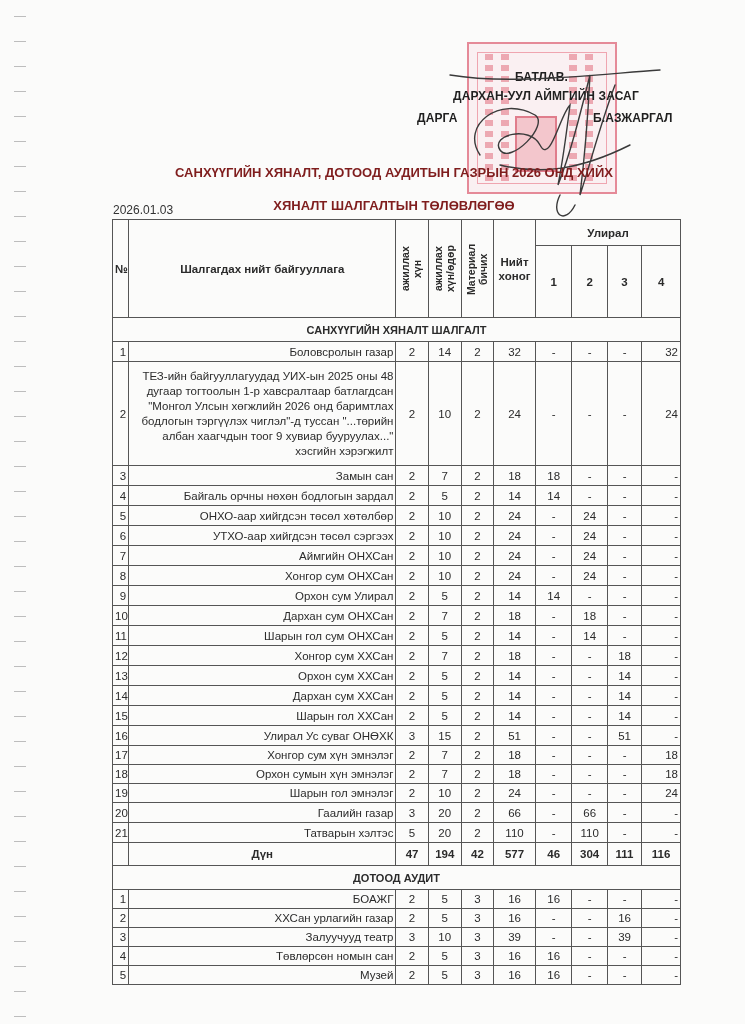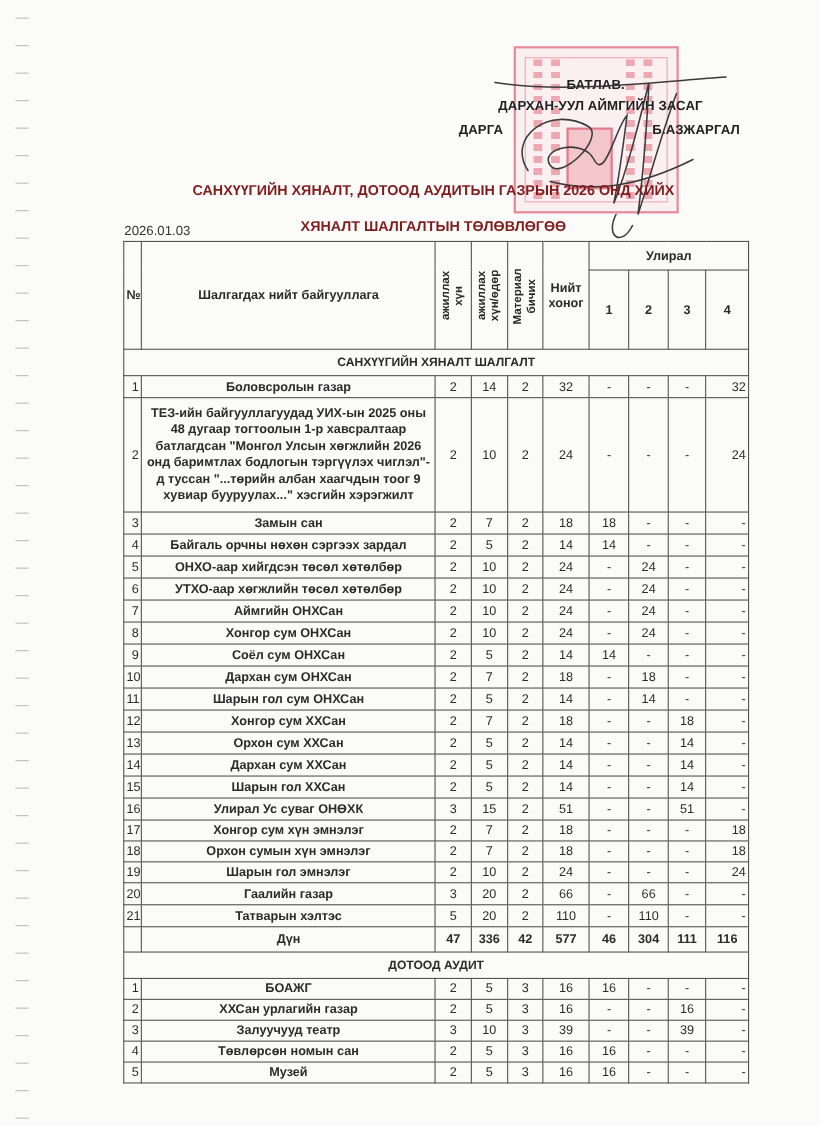--- a/index.html
+++ b/index.html
@@ -35,21 +35,21 @@
   .col-no { width:15px; } .col-name { width:249px; } .col-c1 { width:30px; } .col-c2 { width:31px; }
   .col-c3 { width:30px; } .col-tot { width:39px; } .col-q1{ width:34px;} .col-q2{width:33px;} .col-q3{width:32px;} .col-q4{width:36px;}
   .vert { writing-mode:vertical-rl; transform:rotate(180deg); font-size:10.5px; line-height:12px; white-space:nowrap; margin:0 auto; }
   .hdr-main { height:72px; }
   .hdr-top { height:26px; }
   .section td { text-align:center; font-weight:bold; height:23px; font-size:11px; }
   td.num { text-align:center; }
   td.q { text-align:center; }
   td.q4 { text-align:right; padding-right:3px; }
   td.idx { text-align:right; padding-right:2px; }
-  td.name { text-align:center; padding-left:3px;font-weight:bold; }
+  td.name { text-align:right; padding-left:3px; }
   tr.r td { height:19px; }
   tr.tall td { height:103px;margin-top:39px; }
   tr.r20 td { height:18px; }
   tr.total td { font-weight:bold; height:22px; }
   .wrap { line-height:15px; display:block; }
   .dash { color:#666; }
 </style>
 </head>
 <body>
 
@@ -192,21 +192,21 @@
         <td class="num">7</td>
         <td class="num">2</td>
         <td class="num">18</td>
         <td class="q">18</td>
         <td class="q dash">-</td>
         <td class="q dash">-</td>
         <td class="q4 dash">-</td>
       </tr>
       <tr class="r">
         <td class="idx">4</td>
-        <td class="name"><span class="">Байгаль орчны нөхөн сэргээх зардал</span></td>
+        <td class="name"><span class="">Байгаль орчны нөхөн бодлогын зардал</span></td>
         <td class="num">2</td>
         <td class="num">5</td>
         <td class="num">2</td>
         <td class="num">14</td>
         <td class="q">14</td>
         <td class="q dash">-</td>
         <td class="q dash">-</td>
         <td class="q4 dash">-</td>
       </tr>
       <tr class="r">
@@ -216,21 +216,21 @@
         <td class="num">10</td>
         <td class="num">2</td>
         <td class="num">24</td>
         <td class="q dash">-</td>
         <td class="q">24</td>
         <td class="q dash">-</td>
         <td class="q4 dash">-</td>
       </tr>
       <tr class="r">
         <td class="idx">6</td>
-        <td class="name"><span class="">УТХО-аар хөгжлийн төсөл хөтөлбөр</span></td>
+        <td class="name"><span class="">УТХО-аар хийгдсэн төсөл сэргээх</span></td>
         <td class="num">2</td>
         <td class="num">10</td>
         <td class="num">2</td>
         <td class="num">24</td>
         <td class="q dash">-</td>
         <td class="q">24</td>
         <td class="q dash">-</td>
         <td class="q4 dash">-</td>
       </tr>
       <tr class="r">
@@ -252,21 +252,21 @@
         <td class="num">10</td>
         <td class="num">2</td>
         <td class="num">24</td>
         <td class="q dash">-</td>
         <td class="q">24</td>
         <td class="q dash">-</td>
         <td class="q4 dash">-</td>
       </tr>
       <tr class="r">
         <td class="idx">9</td>
-        <td class="name"><span class="">Соёл сум ОНХСан</span></td>
+        <td class="name"><span class="">Орхон сум Улирал</span></td>
         <td class="num">2</td>
         <td class="num">5</td>
         <td class="num">2</td>
         <td class="num">14</td>
         <td class="q">14</td>
         <td class="q dash">-</td>
         <td class="q dash">-</td>
         <td class="q4 dash">-</td>
       </tr>
       <tr class="r">
@@ -410,21 +410,21 @@
         <td class="num">110</td>
         <td class="q dash">-</td>
         <td class="q">110</td>
         <td class="q dash">-</td>
         <td class="q4 dash">-</td>
       </tr>
       <tr class="total">
         <td></td>
         <td class="num">Дүн</td>
         <td class="num">47</td>
-        <td class="num">336</td>
+        <td class="num">194</td>
         <td class="num">42</td>
         <td class="num">577</td>
         <td class="num">46</td>
         <td class="num">304</td>
         <td class="num">111</td>
         <td class="num">116</td>
       </tr>
       <tr class="section">
         <td colspan="10">ДОТООД АУДИТ</td>
       </tr>

